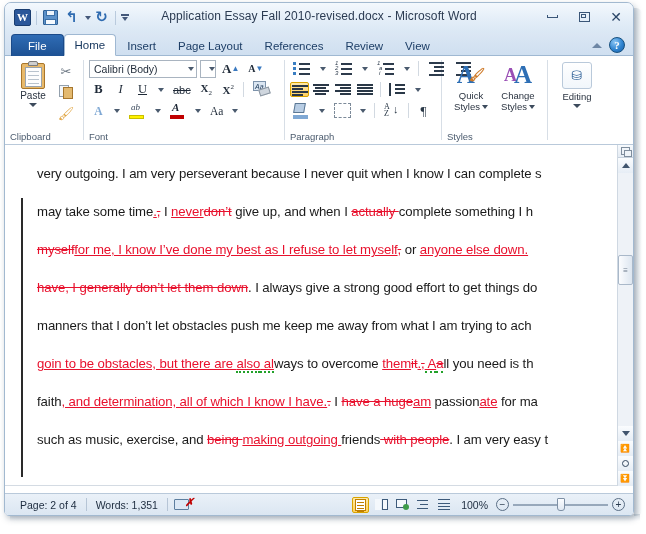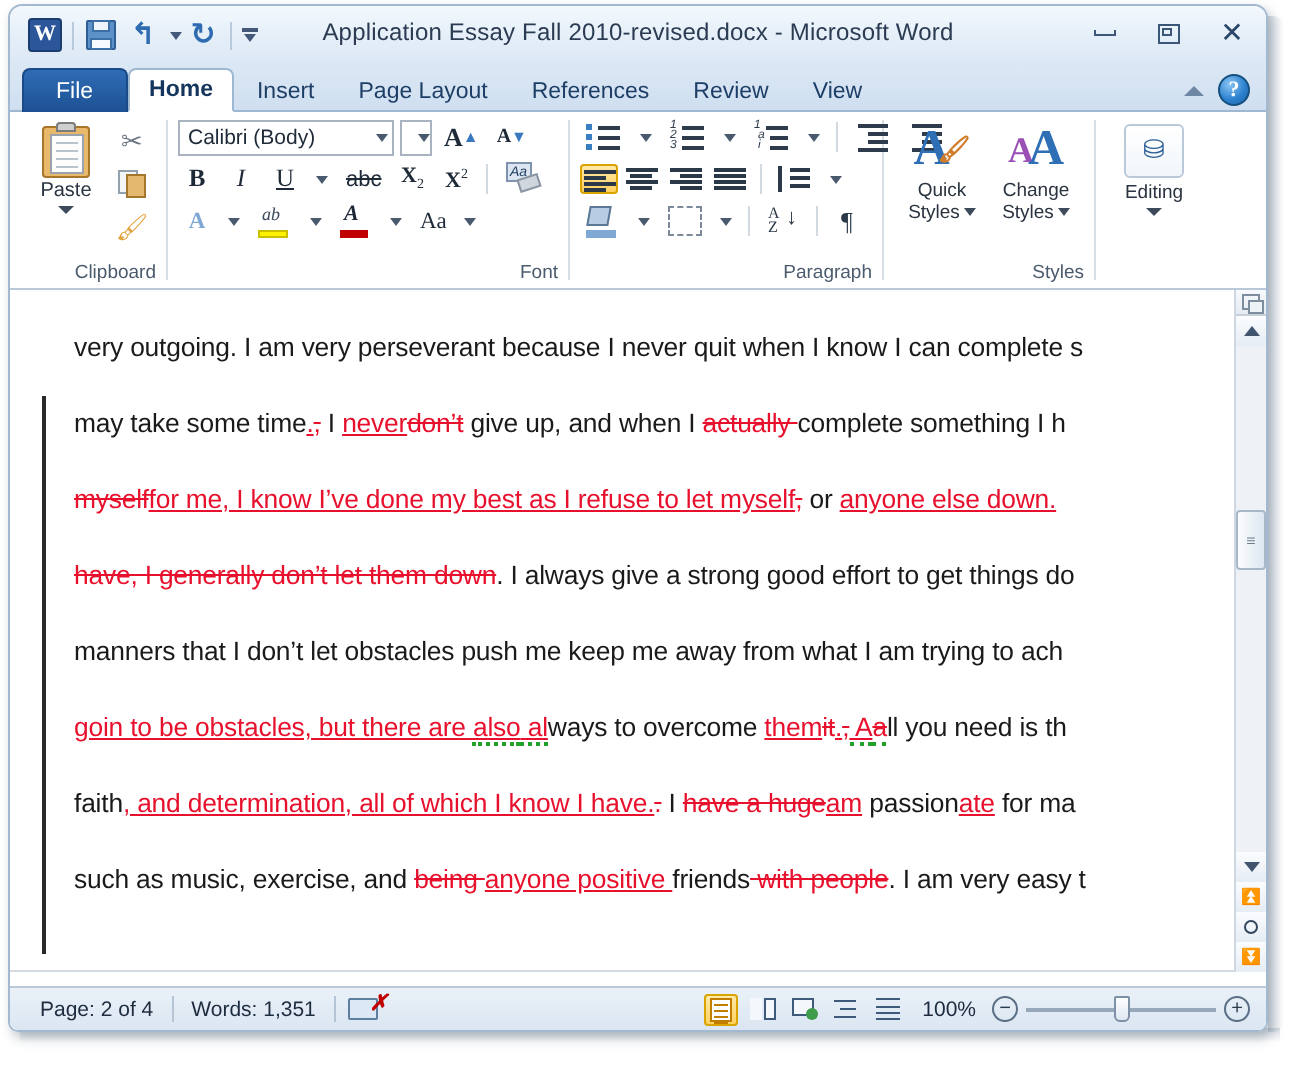--- a/index.html
+++ b/index.html
@@ -78,21 +78,21 @@
     font-size:11.5px; color:#1d3e66; border-radius:4px 4px 0 0;
     border:1px solid transparent; border-bottom:none; position:relative; top:1px;
   }
   .tab.file {
     background: linear-gradient(180deg,#2f6cb5 0%, #1d5193 100%);
     color:#ffffff; border:1px solid #1b4a89; border-bottom:none;
     padding:0 16px; height:22px; font-size:11.5px;
   }
   .tab.active {
     background:#ffffff; border:1px solid #9fb8d2; border-bottom:1px solid #ffffff;
-    color:#15355c; z-index:3;font-weight:bold;
+    color:#15355c; z-index:3;
   }
   .tabright { position:absolute; right:8px; bottom:2px; display:flex; align-items:center; gap:7px;}
   .collapse-chev {
     width:0;height:0;border-left:5px solid transparent;border-right:5px solid transparent;
     border-bottom:5px solid #6e87a5;
   }
   .help-btn {
     width:16px;height:16px;border-radius:50%;
     background: radial-gradient(circle at 35% 30%, #8cc6f5 0%, #2f84d0 55%, #1a5fa8 100%);
     color:#fff; font-size:11px; font-weight:bold; display:flex;align-items:center;justify-content:center;
@@ -100,21 +100,21 @@
   }
 
   
   .ribbon {
     position:relative; height:89px; width:100%; background:#ffffff;
     border-bottom:1px solid #b9c9da; display:flex; align-items:stretch;
   }
   .grp { position:relative; display:flex; flex-direction:column; padding:3px 5px 0 5px; }
   .grp-body { flex:1; display:flex; align-items:flex-start; }
   .grp-label {
-    height:14px; font-size:9.5px; color:#4b5b6e; text-align:right; line-height:14px;
+    height:14px; font-size:9.5px; color:#4b5b6e; text-align:left; line-height:14px;
     position:relative;
   }
   .grp-div { width:1px; background:#d7dee6; margin-top:4px; margin-bottom:4px; }
 
   
   .clip-paste { width:46px; display:flex; flex-direction:column; align-items:center; padding-top:2px;}
   .clipboard-ico { width:26px; height:28px; position:relative; }
   .clipboard-ico .back { position:absolute; left:1px; top:2px; width:24px; height:26px; background:#e8b96a; border:1px solid #a8762b; border-radius:2px;}
   .clipboard-ico .clasp { position:absolute; left:8px; top:0px; width:10px; height:5px; background:#cfcfcf; border:1px solid #7b7b7b; border-radius:2px 2px 0 0;}
   .clipboard-ico .page { position:absolute; left:5px; top:6px; width:17px; height:20px; background:#fdfdfd; border:1px solid #9aa3ad;}
@@ -632,21 +632,21 @@
       <div class="page">
         <div class="changebar"></div>
         <div class="lines" id="doc-lines">
             <div class="dline"><span class="plain">very outgoing. I am very perseverant because I never quit when I know I can complete s</span></div>
             <div class="dline"><span class="plain">may take some time</span><span class="ins">.</span><span class="del">,</span><span class="plain"> I </span><span class="ins">never</span><span class="del">don’t</span><span class="plain"> give up, and when I </span><span class="del">actually </span><span class="plain">complete something I h</span></div>
             <div class="dline"><span class="del">myself</span><span class="ins">for me, I know I’ve done my best as I refuse to let myself</span><span class="del">,</span><span class="plain"> or </span><span class="ins">anyone else down. </span></div>
             <div class="dline"><span class="del">have, I generally don’t let them down</span><span class="plain">. I always give a strong good effort to get things do</span></div>
             <div class="dline"><span class="plain">manners that I don’t let obstacles push me keep me away from what I am trying to ach</span></div>
             <div class="dline"><span class="ins">goin to be obstacles, but there are </span><span class="ins sq-green">also</span><span class="ins sq-green"> al</span><span class="plain">ways to overcome </span><span class="ins">them</span><span class="del">it</span><span class="ins">.</span><span class="del">,</span><span class="ins sq-green"> A</span><span class="del sq-green">a</span><span class="plain">ll you need is th</span></div>
             <div class="dline"><span class="plain">faith</span><span class="ins">, and determination, all of which I know I have.</span><span class="del">.</span><span class="plain"> I </span><span class="del">have a huge</span><span class="ins">am</span><span class="plain"> passion</span><span class="ins">ate</span><span class="plain"> for ma</span></div>
-            <div class="dline"><span class="plain">such as music, exercise, and </span><span class="del">being </span><span class="ins">anyone positive </span><span class="plain">friends</span><span class="del"> with people</span><span class="plain">. I am very easy t</span></div>
+            <div class="dline"><span class="plain">such as music, exercise, and </span><span class="del">being </span><span class="ins">making outgoing </span><span class="plain">friends</span><span class="del"> with people</span><span class="plain">. I am very easy t</span></div>
           </div>
       </div>
 
       <div class="vscroll">
         <div class="split-box">
           <div style="width:9px;height:8px;border:1px solid #7e8d9d;position:relative;">
             <div style="position:absolute;left:2px;top:2px;width:8px;height:7px;border:1px solid #7e8d9d;background:#eef3f8;"></div>
           </div>
         </div>
         <div class="sb-btn">

